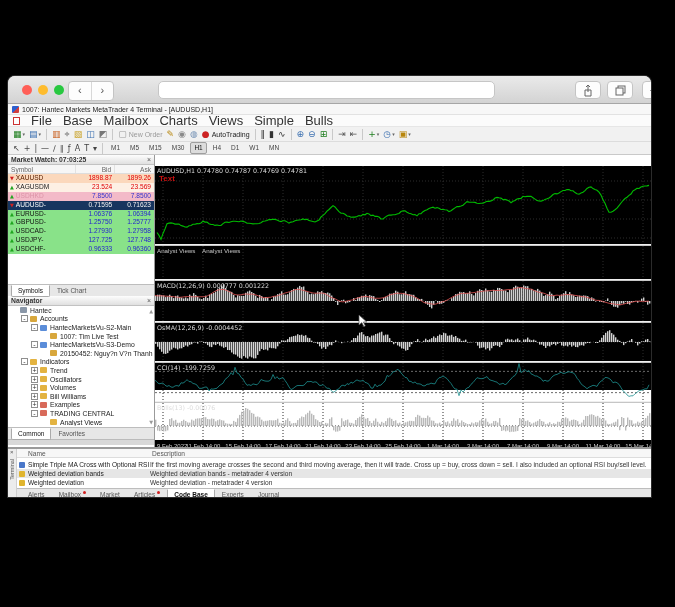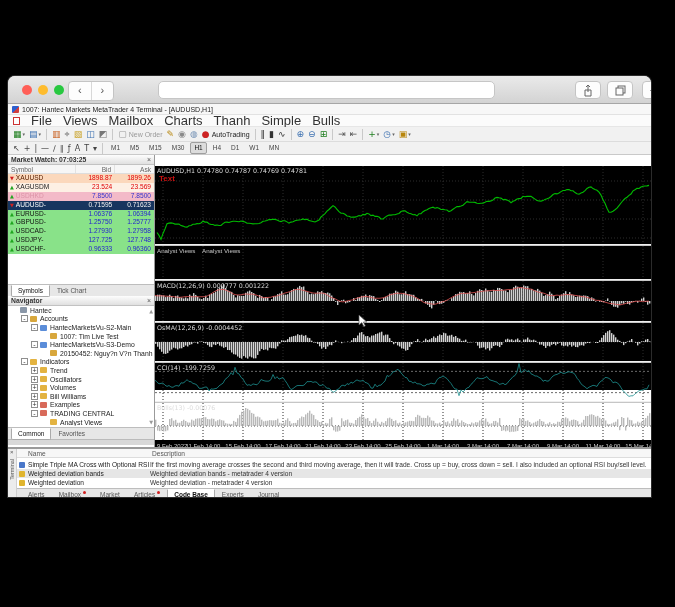--- a/index.html
+++ b/index.html
@@ -136,24 +136,24 @@
     </div>
 
     <div class="mt4title">
       <span class="mt4logo"></span>
       <span>1007: Hantec Markets MetaTrader 4 Terminal - [AUDUSD,H1]</span>
     </div>
 
     <div class="menubar">
       <span class="menuico"></span>
     <span>File</span>
-        <span>Views</span>
+        <span>Base</span>
         <span>Mailbox</span>
         <span>Charts</span>
-        <span>Thanh</span>
+        <span>Views</span>
         <span>Simple</span>
         <span>Bulls</span>
       </div>
 
     <div class="tb1">
         <span class="tb-btn">
           <span class="tb-glyph" style="color: rgb(30, 126, 30);">▦</span>
           <span class="tb-caret">▾</span>
         </span>
         <span class="tb-btn">

